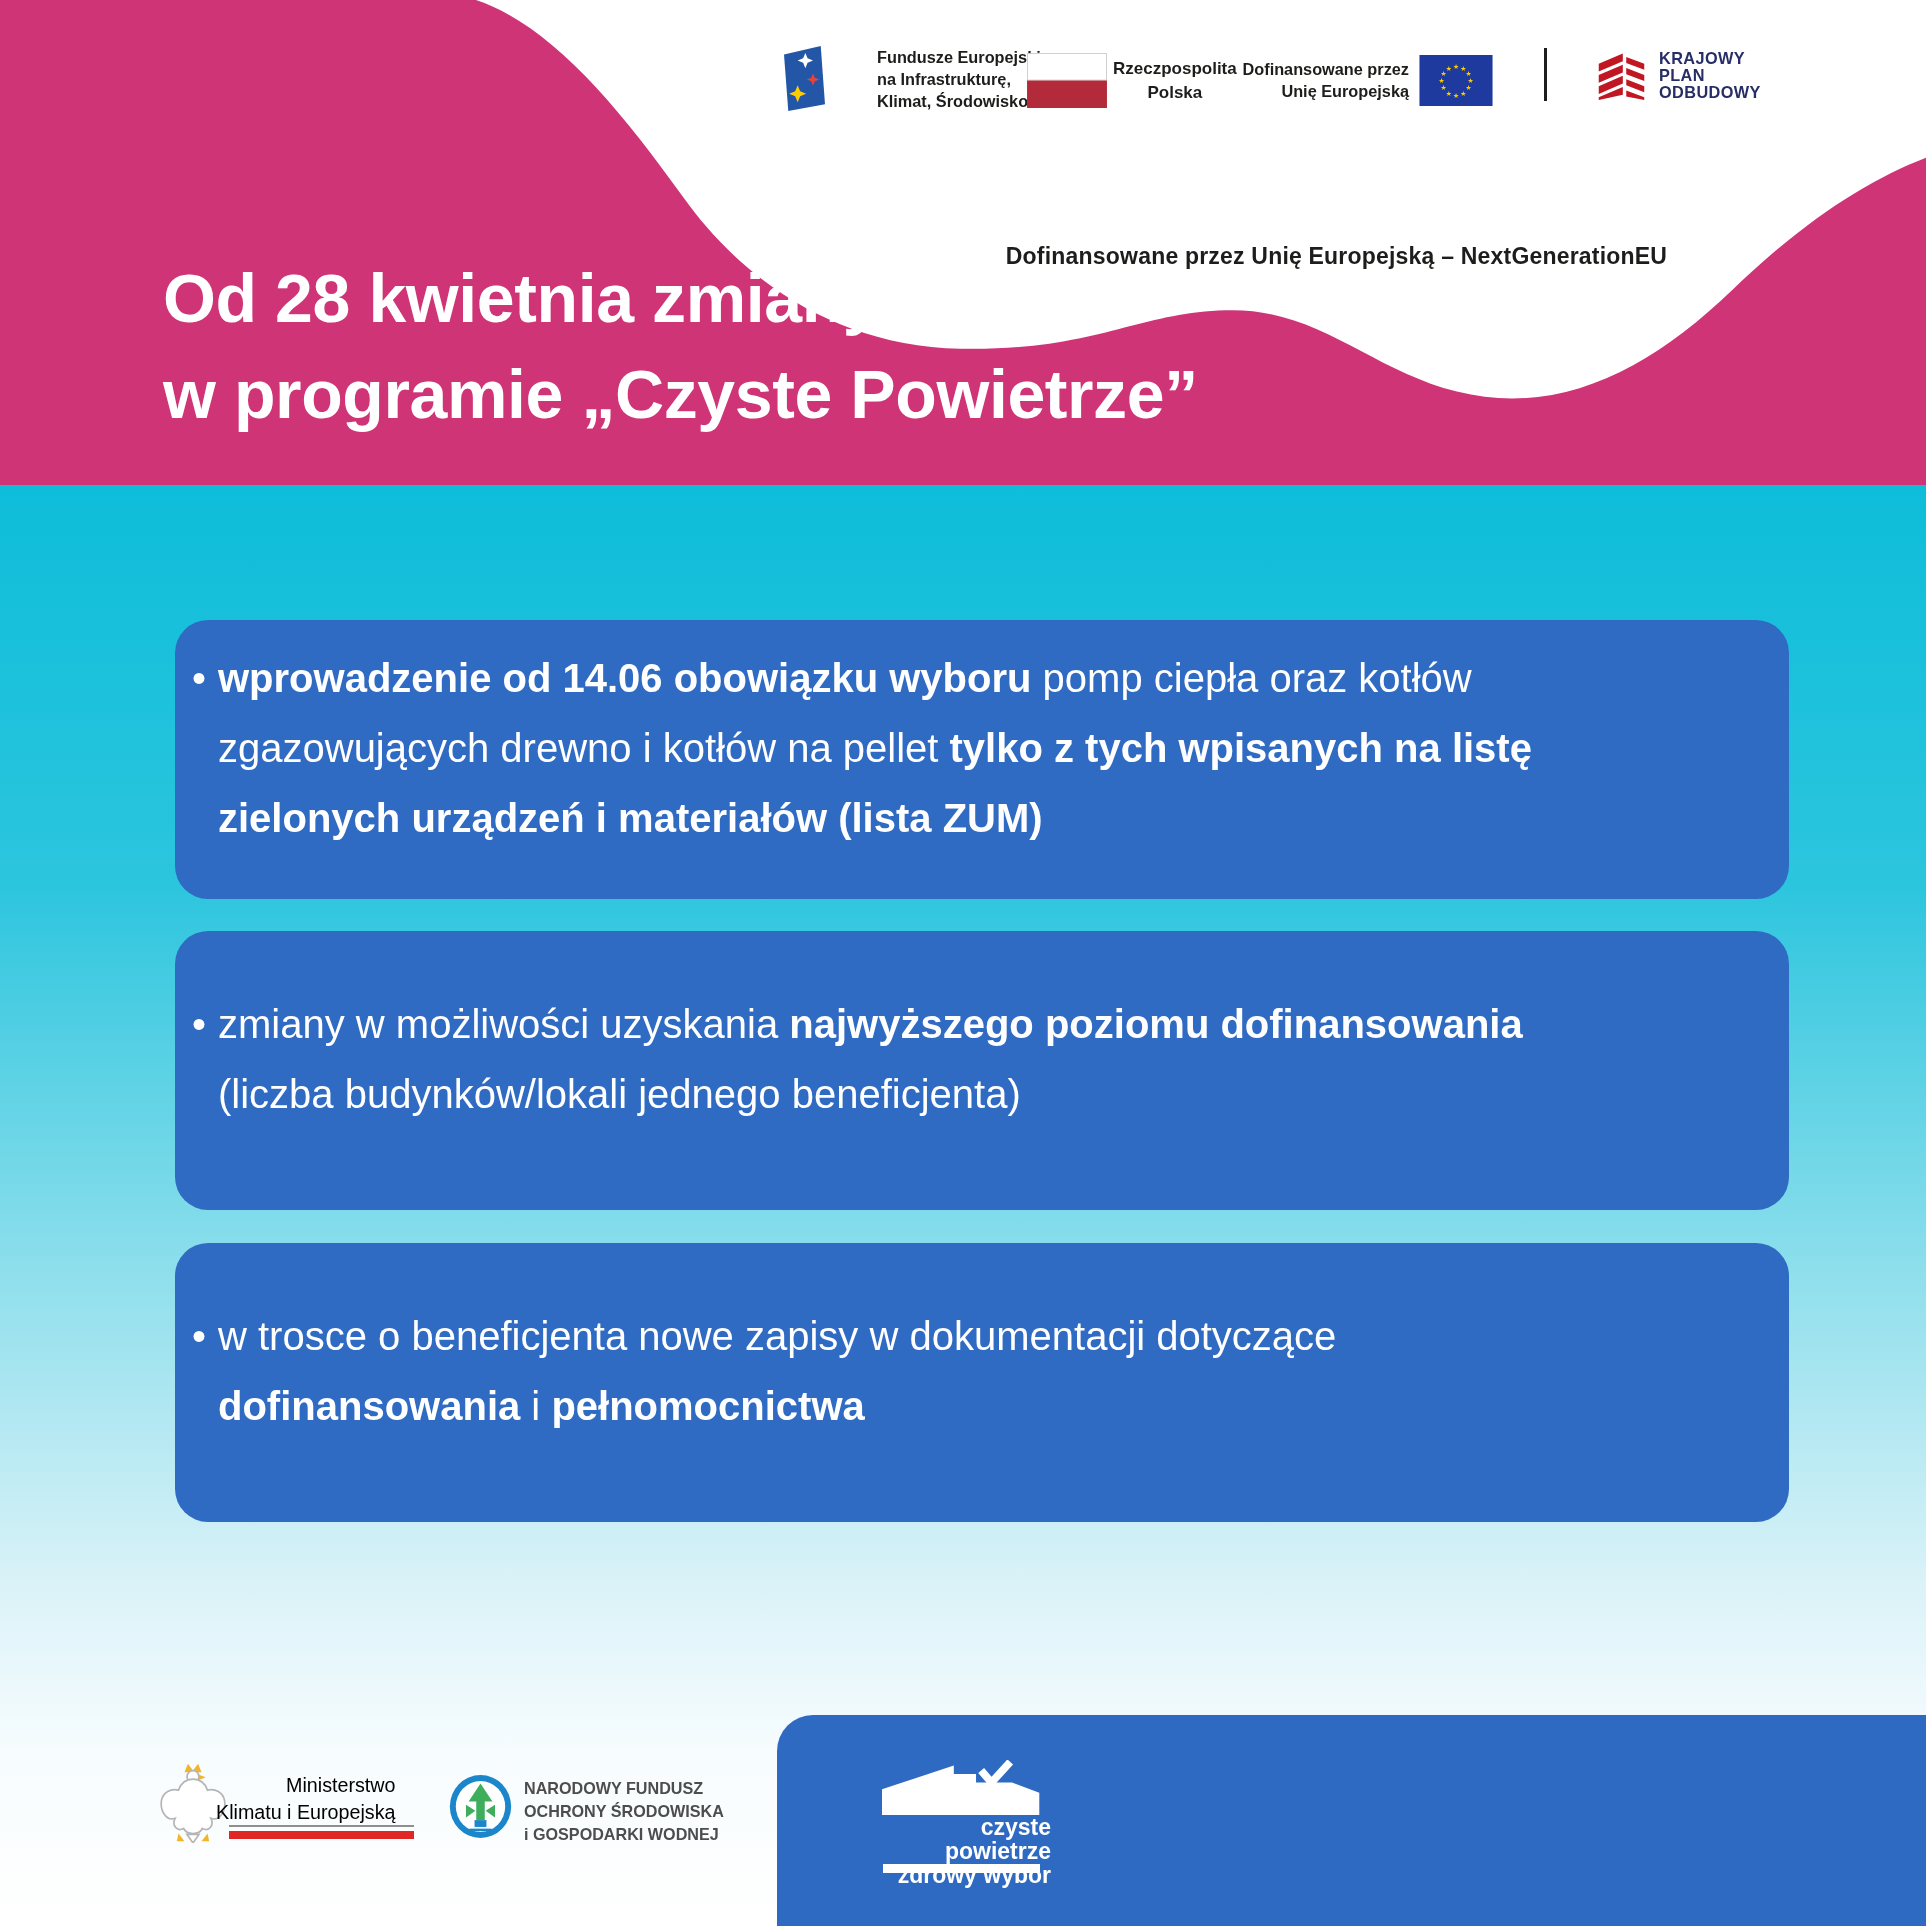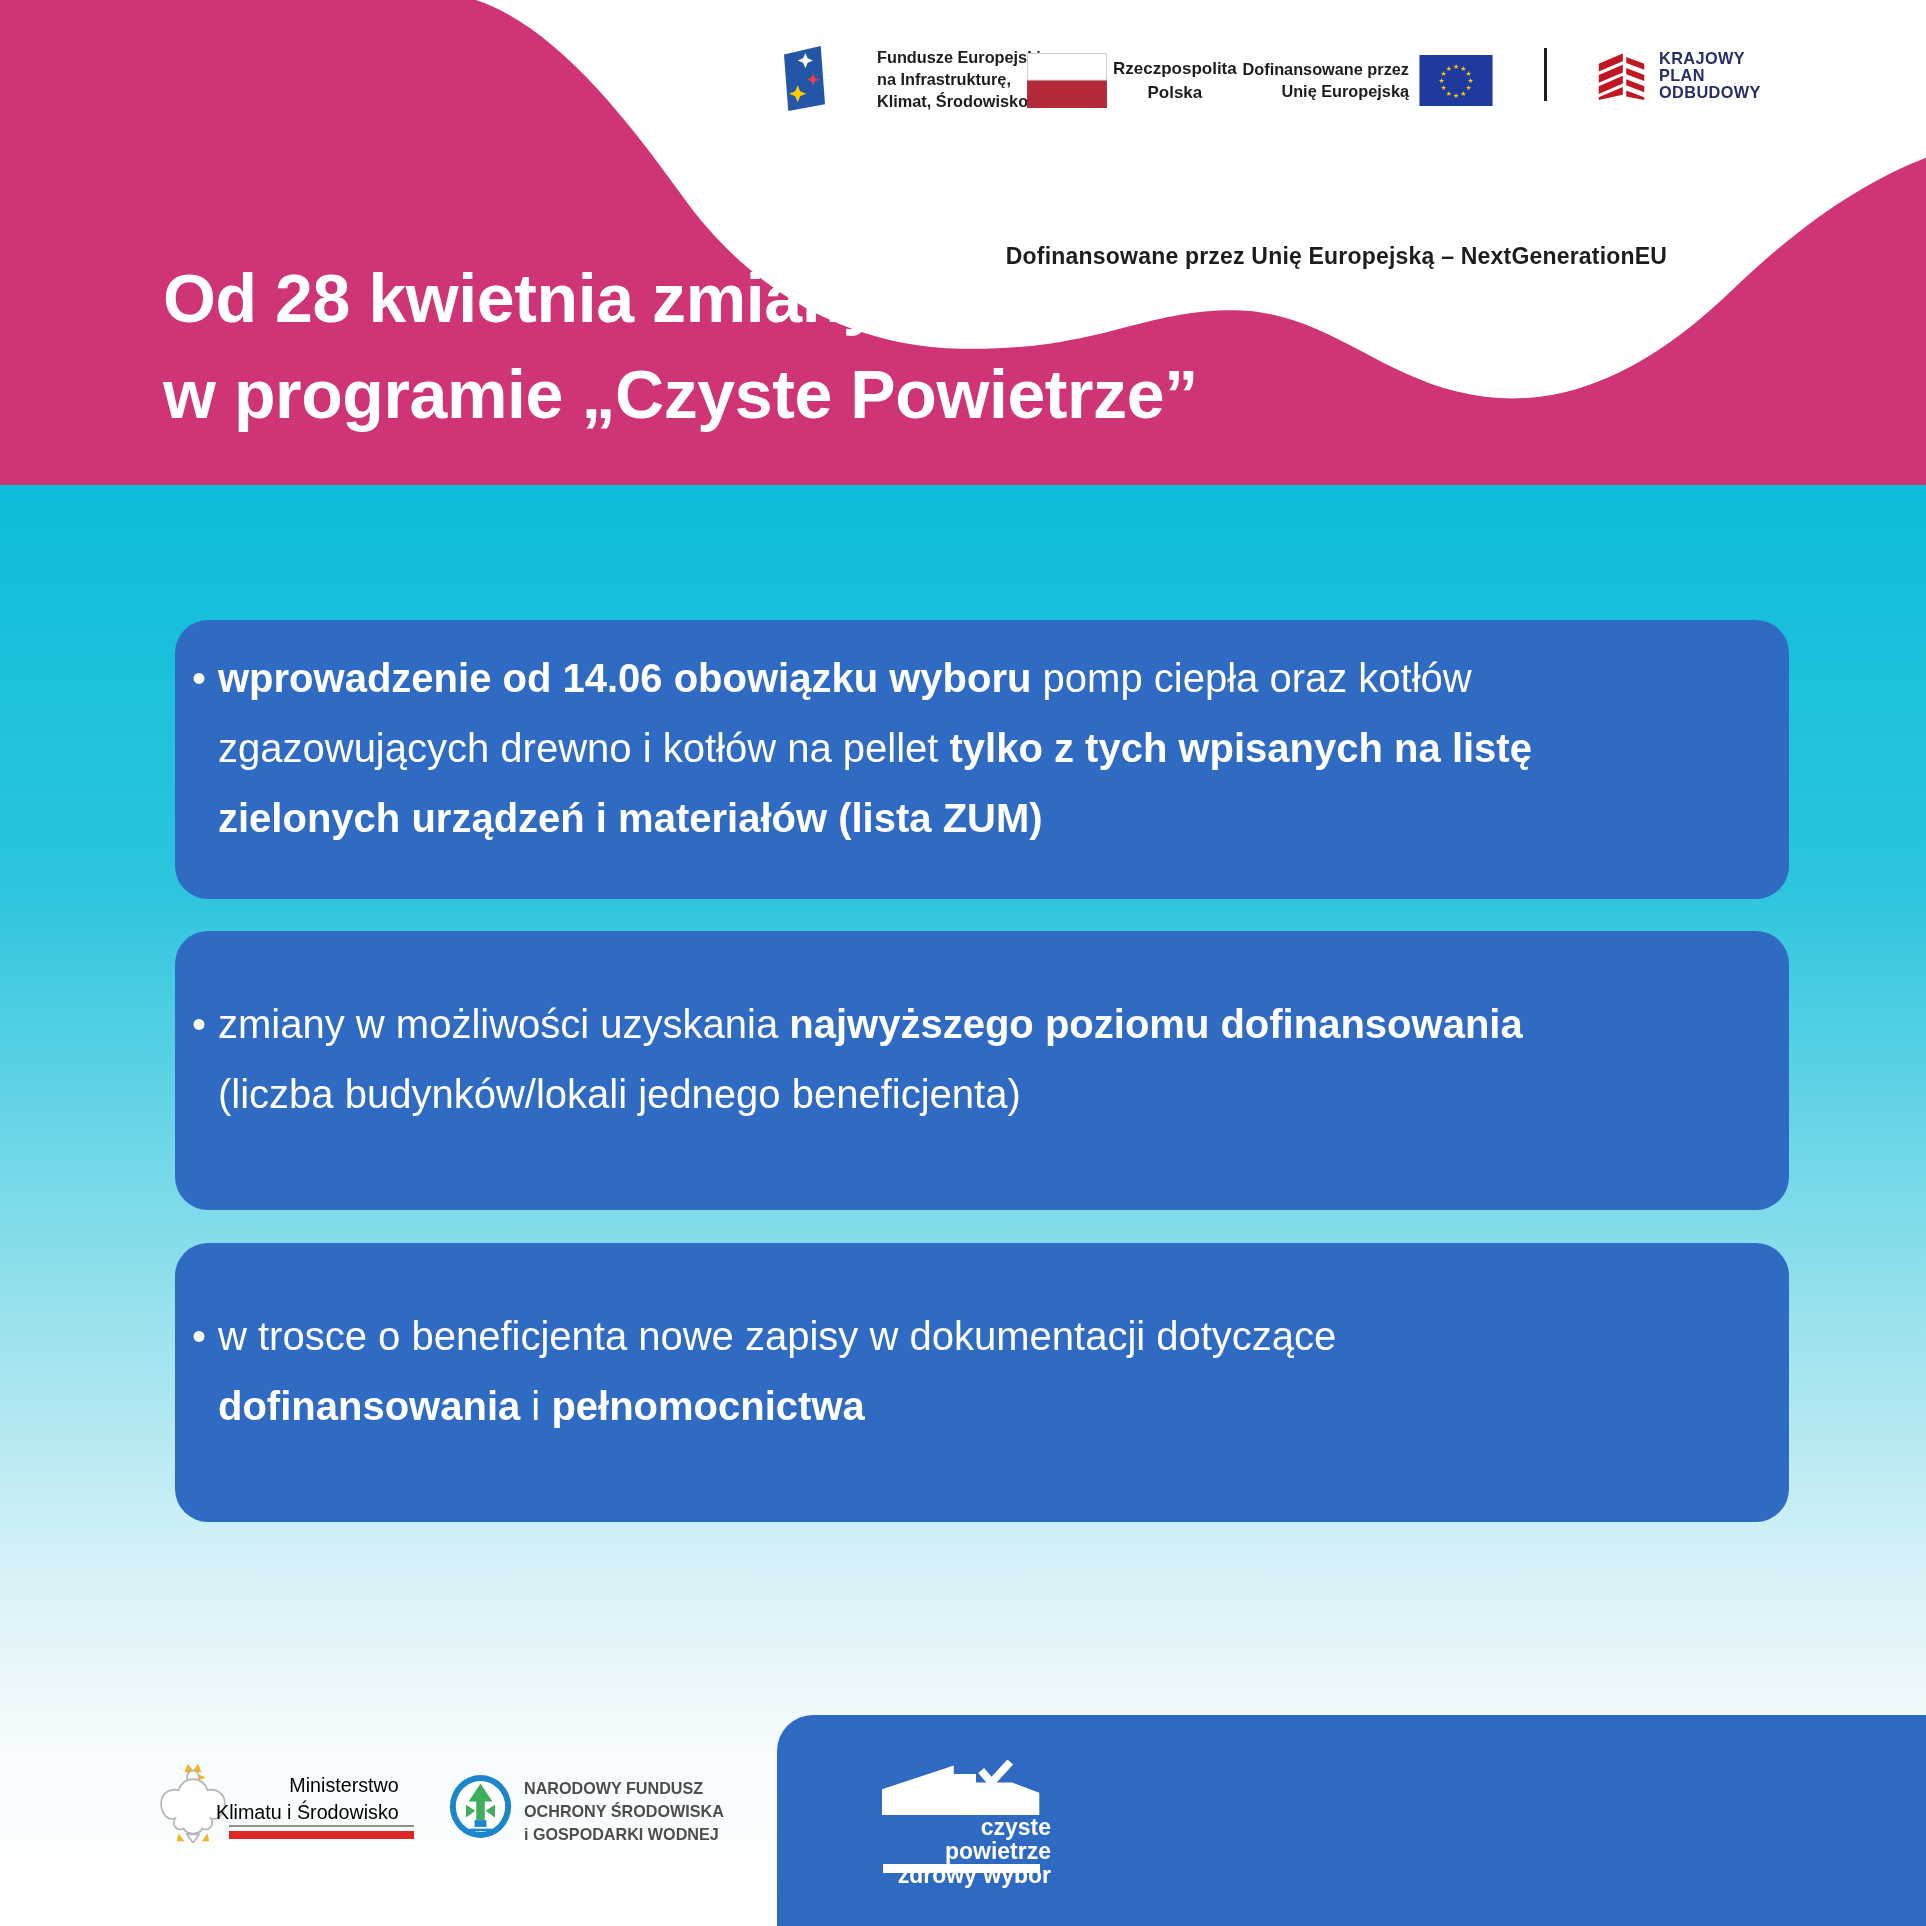--- a/index.html
+++ b/index.html
@@ -164,21 +164,21 @@
     <path d="M31,12 L35,2 L41,10 L47,2 L51,12 Z" style="fill:var(--gold)"></path>
     <circle cx="41" cy="17" r="7" fill="#ffffff" stroke="#b5b5b5" stroke-width="2"></circle>
     <path d="M48,15 l8,3 -8,3 z" style="fill:var(--gold)"></path>
     <path d="M41,20 C30,20 26,27 24,33 C15,31 6,35 4,45 C2,57 10,70 20,66 C16,74 22,82 30,78 C34,86 48,86 52,78 C60,82 66,74 62,66 C72,70 80,57 78,45 C76,35 67,31 58,33 C56,27 52,20 41,20 Z" fill="#ffffff" stroke="#b5b5b5" stroke-width="2"></path>
     <path d="M24,84 l7,9 h-9 z" style="fill:var(--gold)"></path>
     <path d="M58,84 l-7,9 h9 z" style="fill:var(--gold)"></path>
     <path d="M34,85 L41,95 L48,85 Z" fill="#ffffff" stroke="#b5b5b5" stroke-width="2"></path>
   </svg>
   <div class="ministry-text">
       <div>Ministerstwo</div>
-      <div>Klimatu i Środowisko</div>
+      <div>Klimatu i Europejską</div>
     </div>
   <div class="line-gray"></div>
   <div class="line-red"></div>
 
   <svg class="icon" style="left:449px;top:1774px;" width="63" height="65" viewBox="0 0 74 76">
     <ellipse cx="37" cy="38" rx="36" ry="37" style="fill:var(--nfos-blue)"></ellipse>
     <ellipse cx="37" cy="38" rx="29" ry="30" fill="#ffffff"></ellipse>
     <polygon points="37,11 51,32 23,32" style="fill:var(--nfos-green)"></polygon>
     <rect x="32" y="28" width="10" height="26" style="fill:var(--nfos-green)"></rect>
     <polygon points="20,36 31,43 20,51" style="fill:var(--nfos-green)"></polygon>

